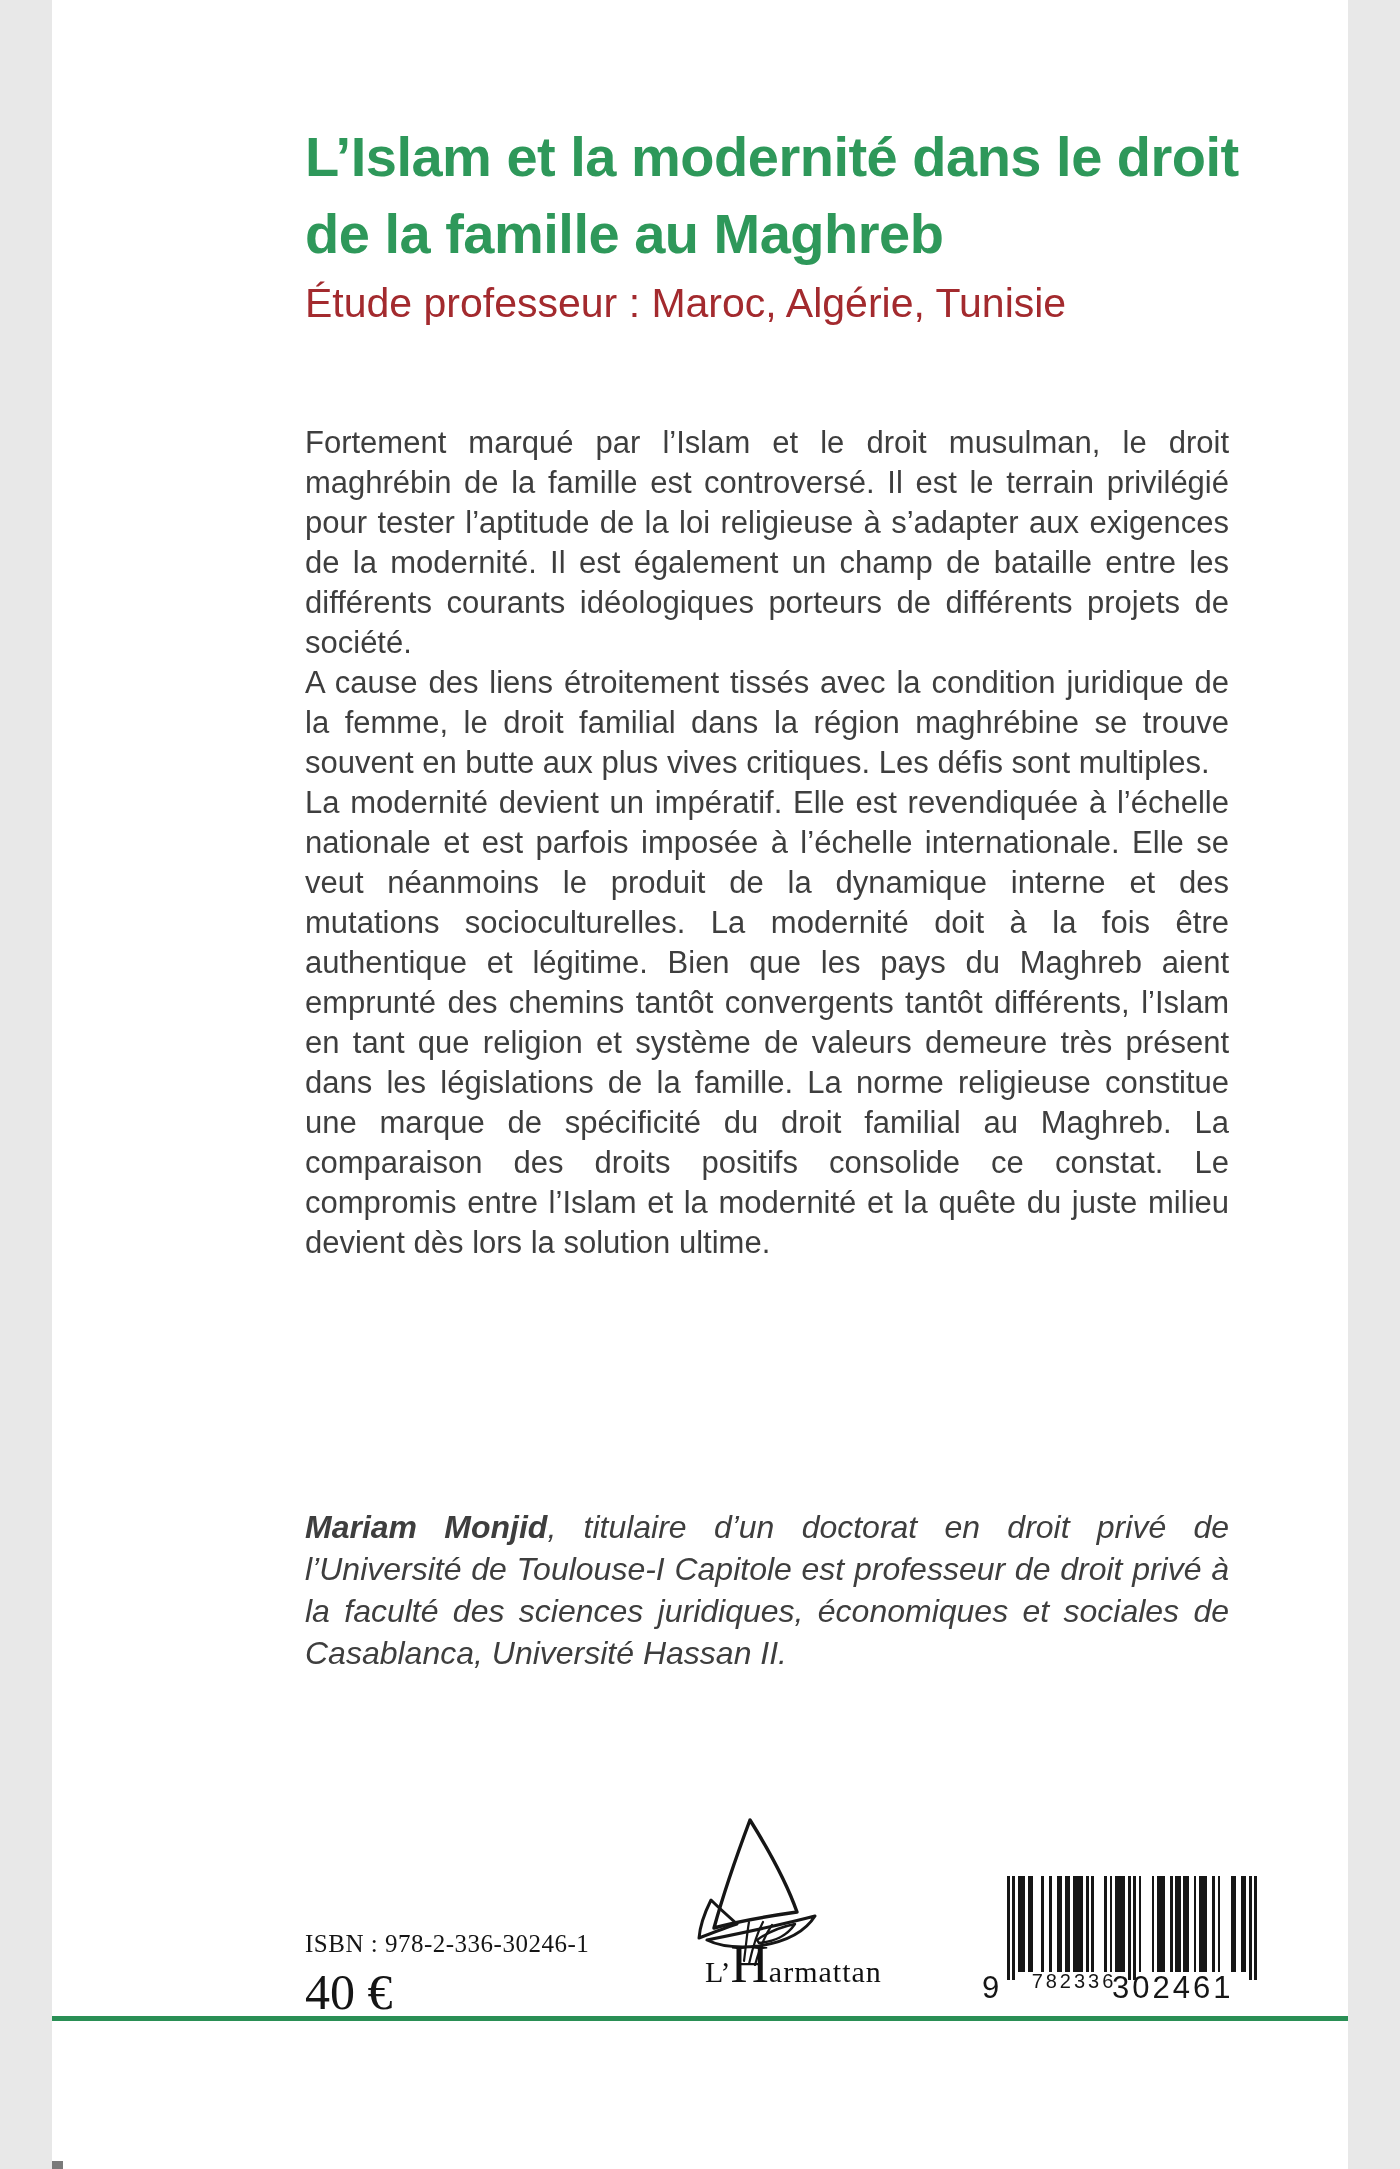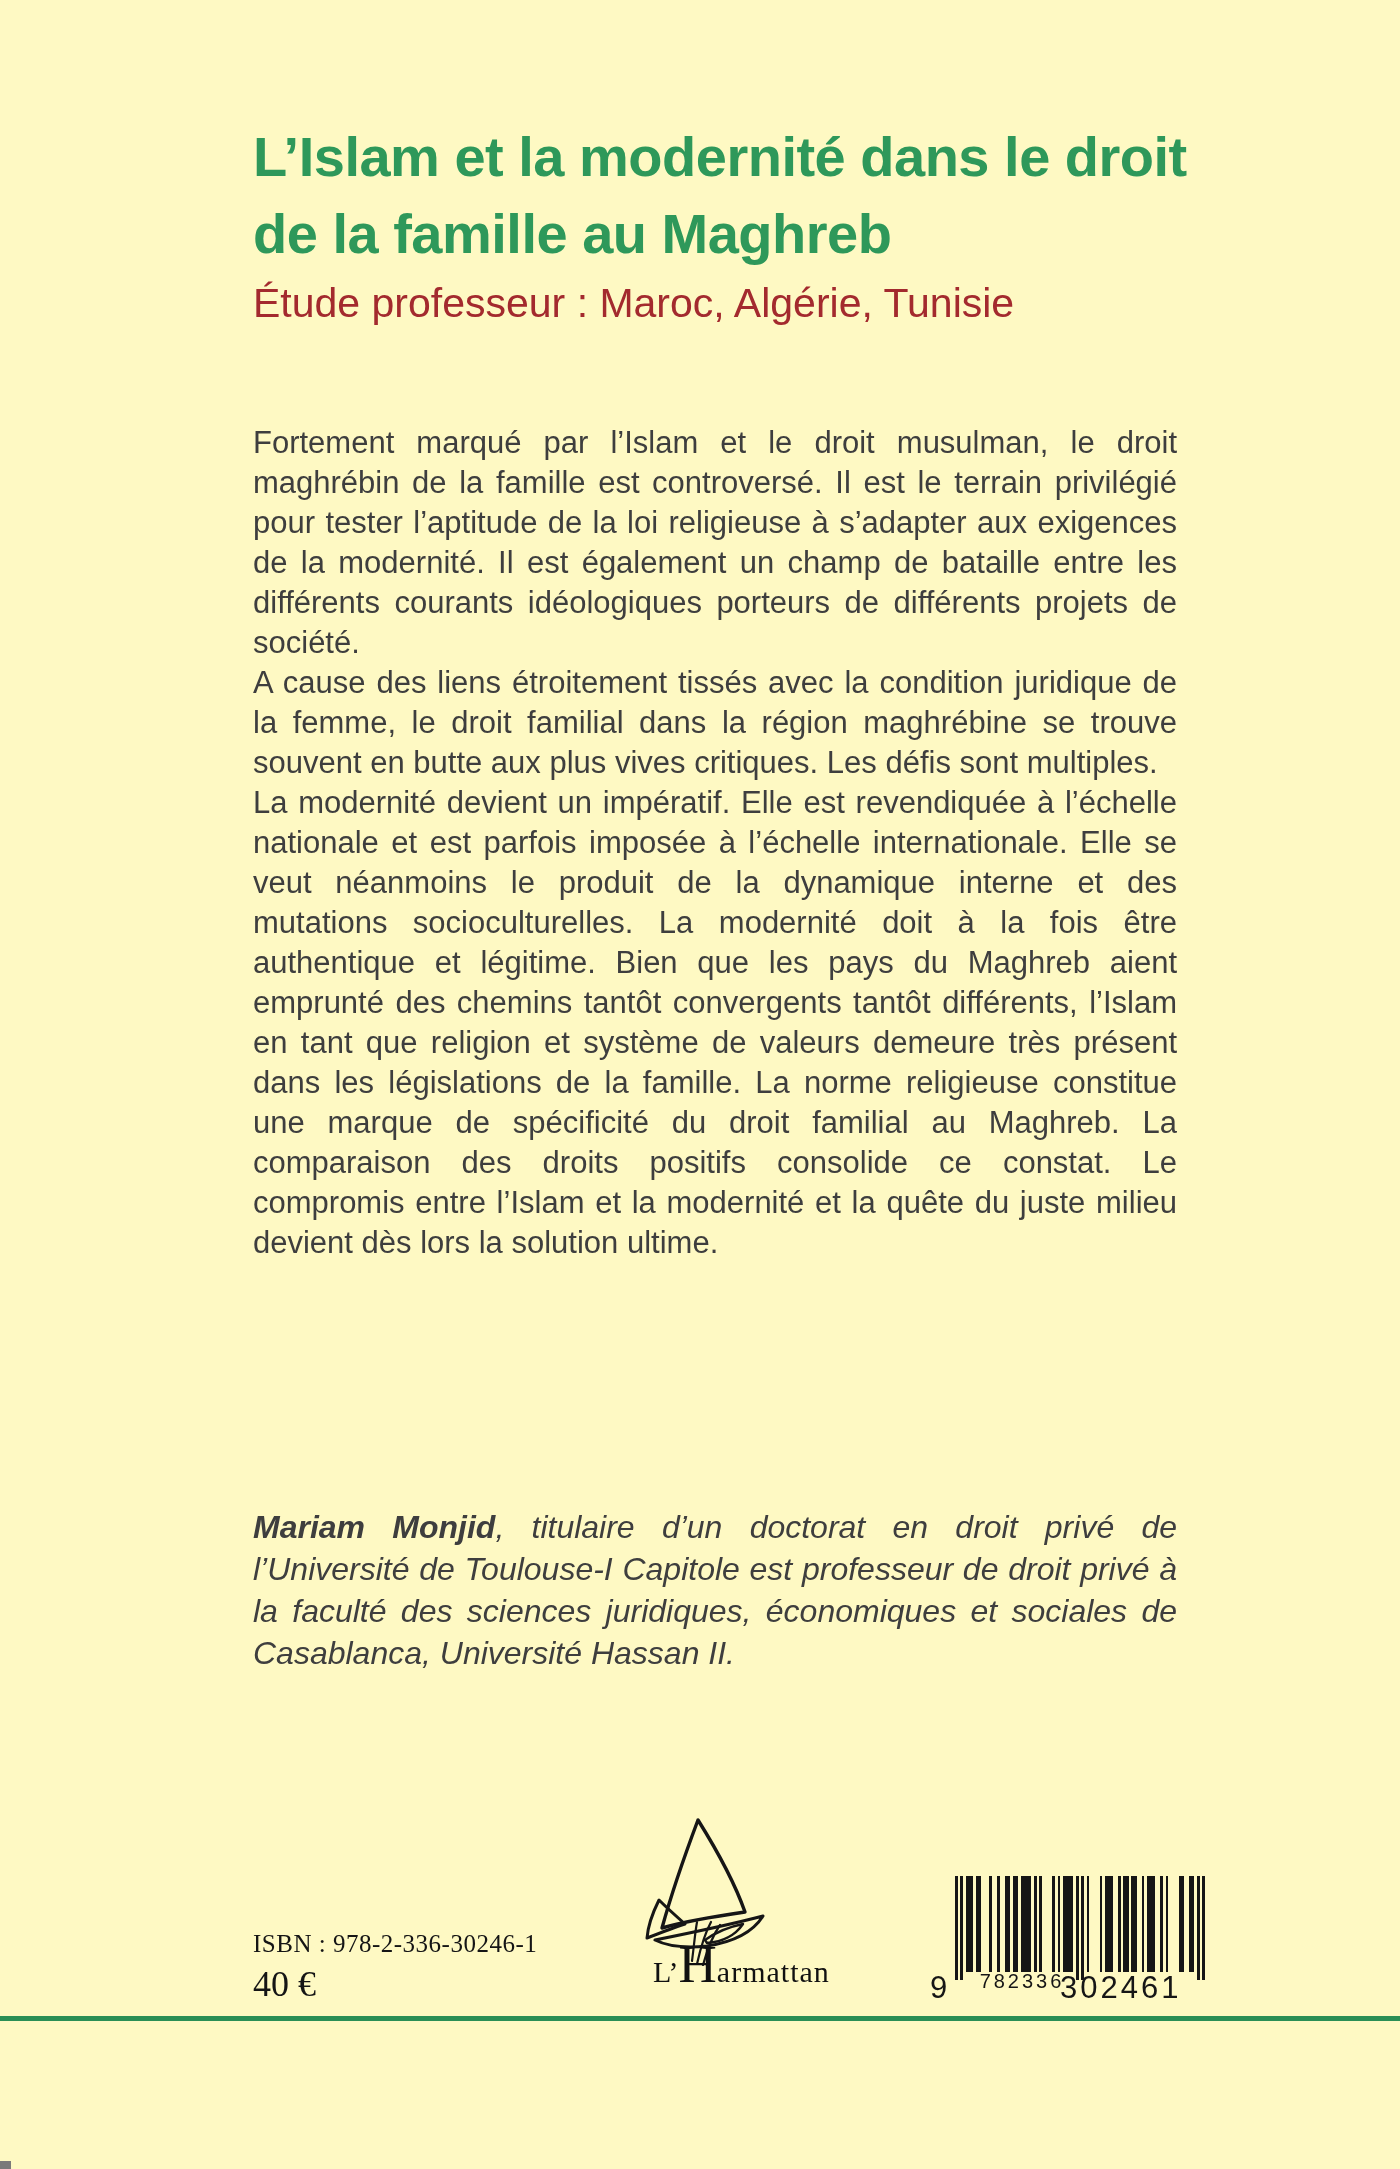--- a/index.html
+++ b/index.html
@@ -1,20 +1,20 @@
 <!DOCTYPE html>
 <html><head>
 <meta charset="utf-8">
 <style>
   html,body{margin:0;padding:0;background:#e8e8e8;}
   .page{
     position:relative;
-    width:1400px;height:2169px;
+    width:1296px;height:2169px;
     margin:0 auto;
-    background:#fef9c3;
+    background:#ffffff;
     font-family:"Liberation Sans", sans-serif;
     overflow:hidden;
   }
   
   .title{
     position:absolute;left:253px;top:118px;width:950px;
     font-size:56px;font-weight:700;line-height:77px;
     color:var(--title-green,#2e985a);
     letter-spacing:-0.5px;
   }
@@ -42,21 +42,21 @@
   .bio .bio-name{font-weight:700;}
   
   .isbn{
     position:absolute;left:253px;top:1930px;
     font-family:"Liberation Serif", serif;
     font-size:25px;color:#151515;letter-spacing:0.5px;
   }
   .price{
     position:absolute;left:253px;top:1963px;
     font-family:"Liberation Serif", serif;
-    font-size:36px;color:#151515;
+    font-size:50px;color:#151515;
   }
   
   .logo{position:absolute;left:645px;top:1816px;width:200px;height:190px;}
   .logo svg{position:absolute;left:0;top:0;}
   .publisher{
     position:absolute;left:8px;top:128px;
     display:flex;align-items:baseline;
     font-family:"Liberation Serif", serif;color:#111;
     white-space:nowrap;
   }

